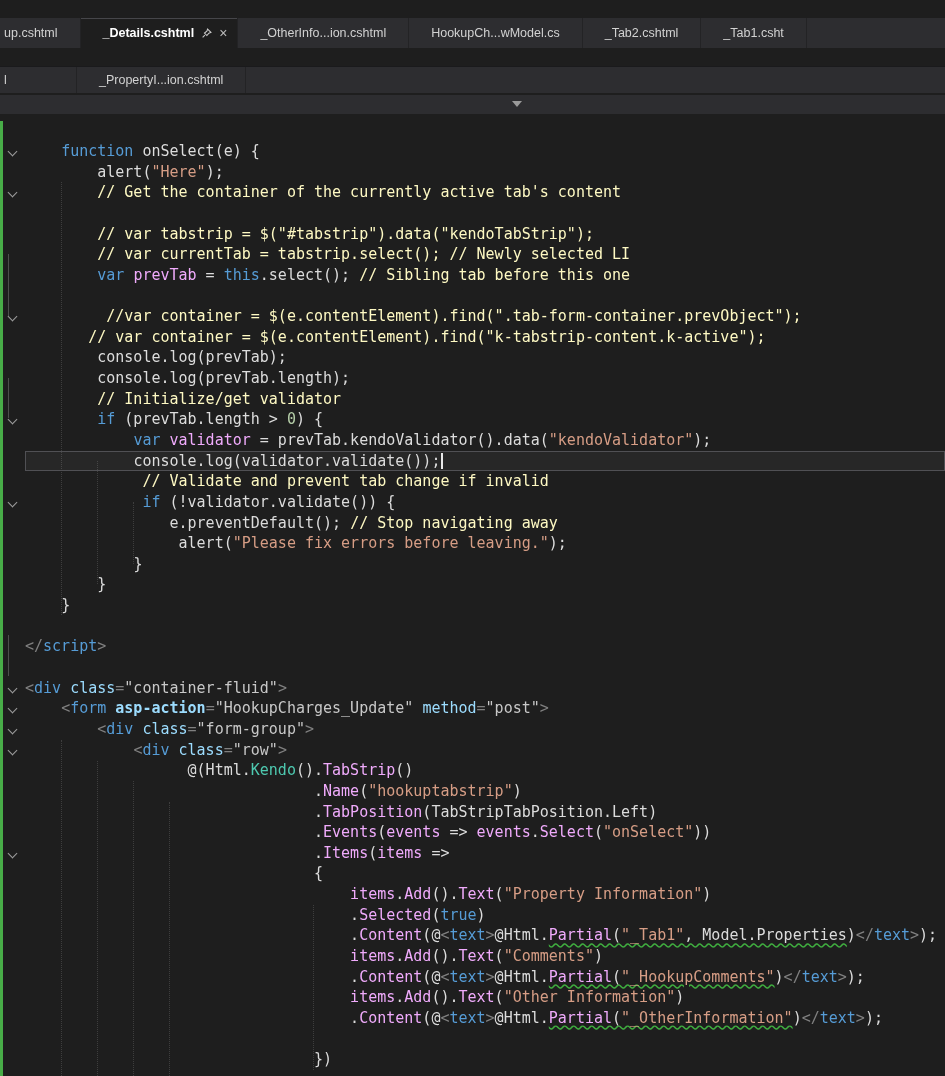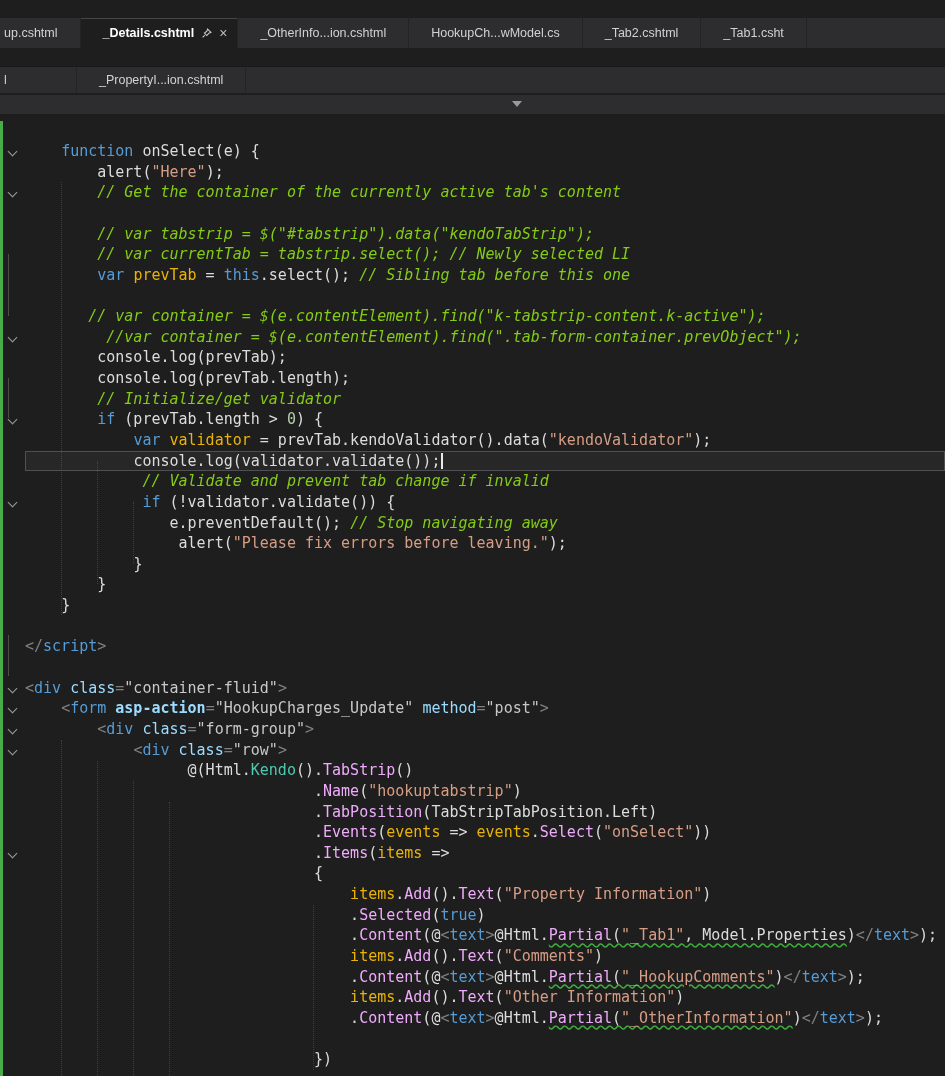--- a/index.html
+++ b/index.html
@@ -29,28 +29,28 @@
   .code-line{position:relative;height:20.65px;}
   .line-text{white-space:pre;}
   .code-line.current{background:rgba(255,255,255,.045);box-shadow:inset 0 0 0 1px #505054;}
   .fold-chevron{position:absolute;left:-16px;top:7px;width:6px;height:6px;
     border-right:1.5px solid #9d9d9d;border-bottom:1.5px solid #9d9d9d;transform:rotate(45deg);}
   .caret{display:inline-block;width:2px;height:16px;background:#e8e8e8;vertical-align:-3px;margin-left:1px;}
   
   .tok-d{color:#808080;}   
   .tok-t{color:#569cd6;}   
   .tok-k{color:#569cd6;}   
-  .tok-c{color:#84cc16;font-style:italic;}   
+  .tok-c{color:#fef9c3;}   
   .tok-s{color:#d69d85;}   
   .tok-w{color:#dcdcdc;}   
   .tok-a{color:#9cdcfe;}   
   .tok-ab{color:#9cdcfe;font-weight:700;} 
   .tok-v{color:#c8c8c8;}   
   .tok-m{color:#f0abfc;}   
-  .tok-p{color:#eab308;}   
+  .tok-p{color:#f0abfc;}   
   .tok-n{color:#b5cea8;}   
   .tok-ty{color:#4ec9b0;}  
   .sq{text-decoration-line:underline;text-decoration-style:wavy;text-decoration-color:#3fae3f;text-underline-offset:2px;}
 </style>
 </head>
 <body>
 
 <div>
   <div class="tab-row row1">
       <div class="tab">
@@ -114,22 +114,22 @@
 
   <div class="code">
       <div class="code-line"><span class="fold-chevron"></span><span class="line-text">    <span class="tok-k">function</span><span class="tok-w"> onSelect(e) {</span></span></div>
       <div class="code-line"><span class="line-text">        <span class="tok-w">alert(</span><span class="tok-s">"Here"</span><span class="tok-w">);</span></span></div>
       <div class="code-line"><span class="fold-chevron"></span><span class="line-text">        <span class="tok-c">// Get the container of the currently active tab's content</span></span></div>
       <div class="code-line"><span class="line-text"></span></div>
       <div class="code-line"><span class="line-text">        <span class="tok-c">// var tabstrip = $("#tabstrip").data("kendoTabStrip");</span></span></div>
       <div class="code-line"><span class="line-text">        <span class="tok-c">// var currentTab = tabstrip.select(); // Newly selected LI</span></span></div>
       <div class="code-line"><span class="line-text">        <span class="tok-k">var</span><span class="tok-w"> </span><span class="tok-p">prevTab</span><span class="tok-w"> = </span><span class="tok-k">this</span><span class="tok-w">.select(); </span><span class="tok-c">// Sibling tab before this one</span></span></div>
       <div class="code-line"><span class="line-text"></span></div>
+      <div class="code-line"><span class="fold-chevron"></span><span class="line-text">         <span class="tok-c">//var container = $(e.contentElement).find(".tab-form-container.prevObject");</span></span></div>
       <div class="code-line"><span class="line-text">       <span class="tok-c">// var container = $(e.contentElement).find("k-tabstrip-content.k-active");</span></span></div>
-      <div class="code-line"><span class="fold-chevron"></span><span class="line-text">         <span class="tok-c">//var container = $(e.contentElement).find(".tab-form-container.prevObject");</span></span></div>
       <div class="code-line"><span class="line-text">        <span class="tok-w">console.log(prevTab);</span></span></div>
       <div class="code-line"><span class="line-text">        <span class="tok-w">console.log(prevTab.length);</span></span></div>
       <div class="code-line"><span class="line-text">        <span class="tok-c">// Initialize/get validator</span></span></div>
       <div class="code-line"><span class="fold-chevron"></span><span class="line-text">        <span class="tok-k">if</span><span class="tok-w"> (prevTab.length &gt; </span><span class="tok-n">0</span><span class="tok-w">) {</span></span></div>
       <div class="code-line"><span class="line-text">            <span class="tok-k">var</span><span class="tok-w"> </span><span class="tok-p">validator</span><span class="tok-w"> = prevTab.kendoValidator().data(</span><span class="tok-s">"kendoValidator"</span><span class="tok-w">);</span></span></div>
       <div class="code-line current"><span class="line-text">            <span class="tok-w">console.log(validator.validate());</span><span class="caret"></span></span></div>
       <div class="code-line"><span class="line-text">             <span class="tok-c">// Validate and prevent tab change if invalid</span></span></div>
       <div class="code-line"><span class="fold-chevron"></span><span class="line-text">             <span class="tok-k">if</span><span class="tok-w"> (!validator.validate()) {</span></span></div>
       <div class="code-line"><span class="line-text">                <span class="tok-w">e.preventDefault(); </span><span class="tok-c">// Stop navigating away</span></span></div>
       <div class="code-line"><span class="line-text">                 <span class="tok-w">alert(</span><span class="tok-s">"Please fix errors before leaving."</span><span class="tok-w">);</span></span></div>

